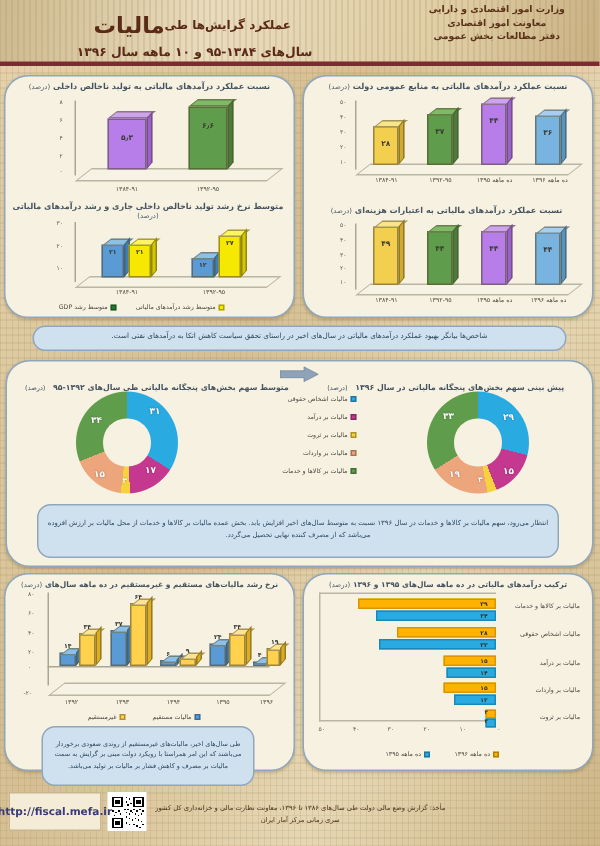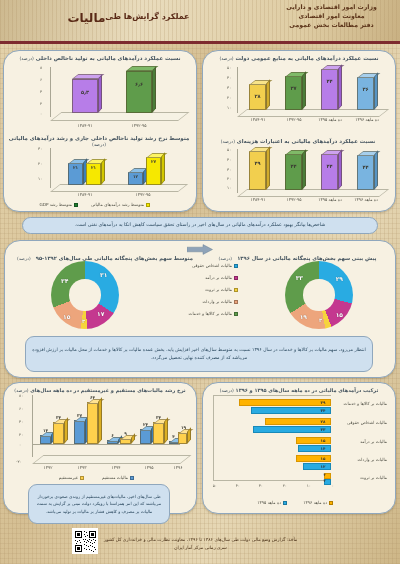--- a/index.html
+++ b/index.html
@@ -27,21 +27,21 @@
   }
   .ministry {
     position: absolute; top: 3px; right: 6px; width: 125px;
     text-align: center; color: #5a3218; line-height: 1.45;
     font-size: 6.2px; font-weight: bold;
   }
   .title-wrap {
     position: absolute; top: 7px; left: 0; width: 260px; text-align: center;
     color: #5a2a17;
   }
-  .title-main { font-size: 12px; font-weight: bold; display: inline-block; }
+  .title-main { font-size: 15px; font-weight: bold; display: inline-block; }
   .title-sub  { font-size: 8px;  font-weight: bold; display: inline-block; margin-right: 3px; vertical-align: 3px;}
   .title-years { font-size: 8.2px; font-weight: bold; margin-top: 3px; }
 
   
   .panel {
     position: absolute;
     background: #f7f1e2;
     border: 1.2px solid #8fa7bd;
     border-radius: 16px;
     box-shadow: 0 1px 2px rgba(90,70,40,.25);
@@ -103,20 +103,21 @@
 <body>
 
 <div class="header">
   <div class="ministry">
     <div>وزارت امور اقتصادی و دارایی</div>
     <div>معاونت امور اقتصادی</div>
     <div>دفتر مطالعات بخش عمومی</div>
   </div>
   <div class="title-wrap">
     <span class="title-sub">عملکرد گرایش‌ها طی</span><span class="title-main">مالیات</span>
+    <div class="title-years">سال‌های ۱۳۸۴-۹۵ و ۱۰ ماهه سال ۱۳۹۶</div>
   </div>
 </div>
 
 <div class="panel" style="top:50px; right:203px; width:194px; height:162px;">
 
   <div class="panel-title">
     <span>نسبت عملکرد درآمدهای مالیاتی به تولید ناخالص داخلی</span>
     <span class="unit">(درصد)</span>
   </div>
 
@@ -574,13 +575,14 @@
           <rect x="19" y="21" width="1" height="1"></rect>
           <rect x="21" y="19" width="1" height="1"></rect>
         <rect x="5" y="10" width="1" height="1"></rect>
           <rect x="3" y="11" width="1" height="1"></rect>
           <rect x="1" y="10" width="1" height="1"></rect>
         <rect x="6" y="12" width="1" height="1"></rect>
           <rect x="2" y="13" width="1" height="1"></rect>
       </g>
     </svg>
   </div>
+  <div class="url-box">http://fiscal.mefa.ir</div>
 </div>
 
 </body></html>

